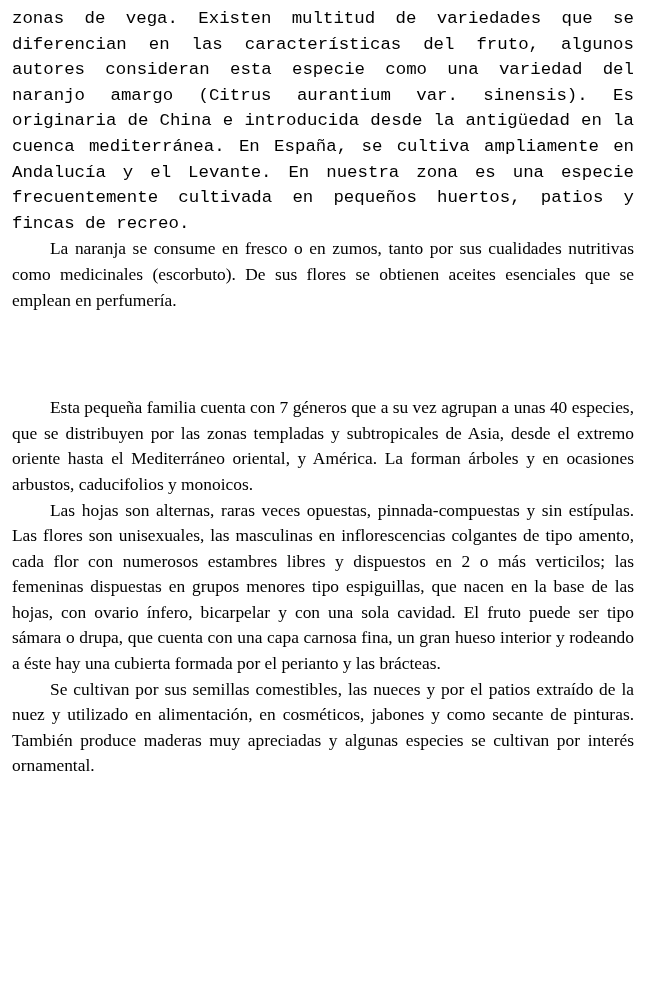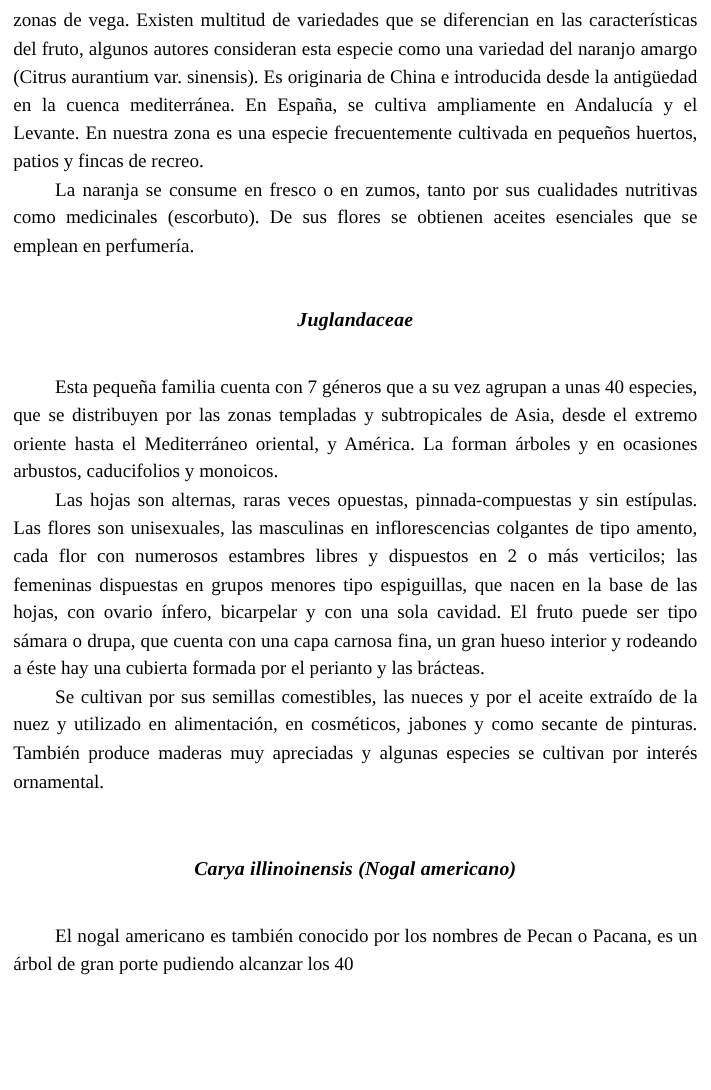--- a/index.html
+++ b/index.html
@@ -27,20 +27,21 @@
     text-align: justify;
     text-justify: inter-word;
     hyphens: manual;
   }
   p.indent {
     text-indent: 38px;
     font-family: Liberation Serif, serif;
   }
   p.cont {
     text-indent: 0;
+    font-family: Liberation Mono, monospace;
   }
   .heading {
     margin: 0;
     font-size: 18px;
     font-weight: bold;
     font-style: italic;
     text-align: center;
     letter-spacing: 0.2px;
   }
   .gap-before-family {
@@ -65,29 +66,26 @@
 </head>
 <body>
 
 <div class="page">
 
   <p class="cont">zonas de vega. Existen multitud de variedades que se diferencian en las características del fruto, algunos autores consideran esta especie como una variedad del naranjo amargo (Citrus aurantium var. sinensis). Es originaria de China e introducida desde la antigüedad en la cuenca mediterránea. En España, se cultiva ampliamente en Andalucía y el Levante. En nuestra zona es una especie frecuentemente cultivada en pequeños huertos, patios y fincas de recreo.</p>
 
   <p class="indent">La naranja se consume en fresco o en zumos, tanto por sus cualidades nutritivas como medicinales (escorbuto). De sus flores se obtienen aceites esenciales que se emplean en perfumería.</p>
 
   <div class="gap-before-family"></div>
-  <h2 class="heading">Juglandaceae</h2>
   <div class="gap-after-family"></div>
 
   <p class="indent">Esta pequeña familia cuenta con 7 géneros que a su vez agrupan a unas 40 especies, que se distribuyen por las zonas templadas y subtropicales de Asia, desde el extremo oriente hasta el Mediterráneo oriental, y América. La forman árboles y en ocasiones arbustos, caducifolios y monoicos.</p>
 
   <p class="indent">Las hojas son alternas, raras veces opuestas, pinnada-compuestas y sin estípulas. Las flores son unisexuales, las masculinas en inflorescencias colgantes de tipo amento, cada flor con numerosos estambres libres y dispuestos en 2 o más verticilos; las femeninas dispuestas en grupos menores tipo espiguillas, que nacen en la base de las hojas, con ovario ínfero, bicarpelar y con una sola cavidad. El fruto puede ser tipo sámara o drupa, que cuenta con una capa carnosa fina, un gran hueso interior y rodeando a éste hay una cubierta formada por el perianto y las brácteas.</p>
 
-  <p class="indent">Se cultivan por sus semillas comestibles, las nueces y por el aceite extraído de la nuez y utilizado en alimentación, en cosméticos, jabones y como secante de pinturas. También produce maderas muy apreciadas y algunas especies se cultivan por interés ornamental.</p>
+  <p class="indent">Se cultivan por sus semillas comestibles, las nueces y por el patios extraído de la nuez y utilizado en alimentación, en cosméticos, jabones y como secante de pinturas. También produce maderas muy apreciadas y algunas especies se cultivan por interés ornamental.</p>
 
   <div class="gap-before-species"></div>
-  <h2 class="heading">Carya illinoinensis (Nogal americano)</h2>
   <div class="gap-after-species"></div>
 
 
-  <p class="indent">El nogal americano es también conocido por los nombres de Pecan o Pacana, es un árbol de gran porte pudiendo alcanzar los 40</p>
 
 </div>
 
 </body></html>

